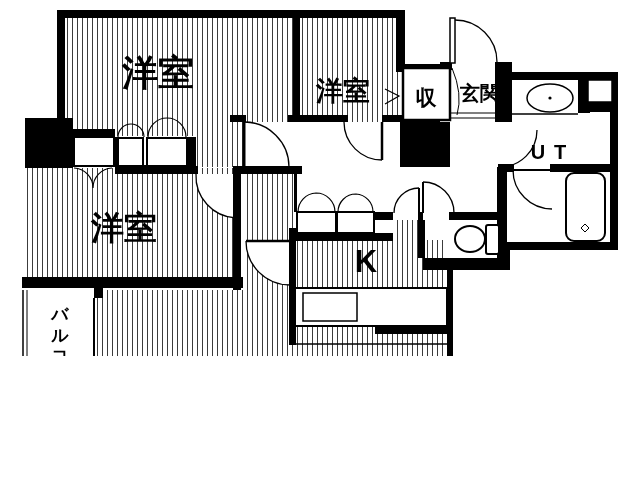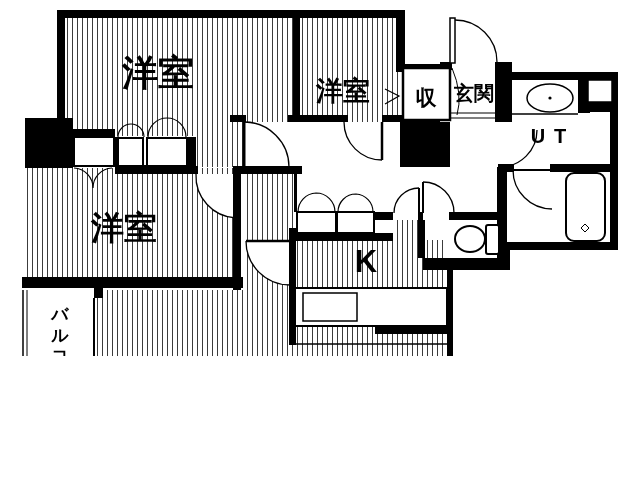--- a/index.html
+++ b/index.html
@@ -5,21 +5,21 @@
   html,body{margin:0;padding:0;background:#ffffff;}
   #stage{position:relative;width:640px;height:356px;background:#fff;overflow:hidden;
          font-family:"Liberation Sans","DejaVu Sans",sans-serif;}
   #plan-svg{position:absolute;left:0;top:0;}
   .lbl{position:absolute;transform:translate(-50%,-50%);color:#000;white-space:nowrap;
        font-weight:600;line-height:1;}
   .lbl-room-a{font-size:36px;font-weight:700;}
   .lbl-room-b{font-size:27px;font-weight:700;}
   .lbl-room-c{font-size:33px;font-weight:700;}
   .lbl-storage{font-size:21px;font-weight:700;}
-  .lbl-entrance{font-size:20px;font-weight:700;}
+  .lbl-entrance{font-size:20px;font-weight:700;margin-left:6px;}
   .lbl-ut{font-size:20px;font-weight:600;letter-spacing:9px;}
   .lbl-k{font-size:31px;font-weight:600;}
   .lbl-living{font-size:36px;font-weight:700;}
   .lbl-balcony{font-size:17px;font-weight:700;writing-mode:vertical-rl;
                text-orientation:upright;letter-spacing:3px;transform:translate(-50%,0);}
 </style>
 </head>
 <body>
 
 <div id="stage">
@@ -172,20 +172,20 @@
 <div class="lbl lbl-room-a" style="left:158px;top:73px;">洋室</div>
 
 <div class="lbl lbl-room-b" style="left:343px;top:91px;">洋室</div>
 
 <div class="lbl lbl-room-c" style="left:124px;top:227px;">洋室</div>
 
 <div class="lbl lbl-storage" style="left:426px;top:97px;">収</div>
 
 <div class="lbl lbl-entrance" style="left:474px;top:93px;">玄関</div>
 
-<div class="lbl lbl-ut" style="left:553px;top:136px;">UT</div>
+<div class="lbl lbl-ut" style="left:553px;top:152px;">UT</div>
 
 <div class="lbl lbl-k" style="left:366px;top:261px;">K</div>
 
 
 <div class="lbl lbl-balcony" style="left:60px;top:295px;height:135px;">バルコニー</div>
 
 </div>
 
 </body></html>

